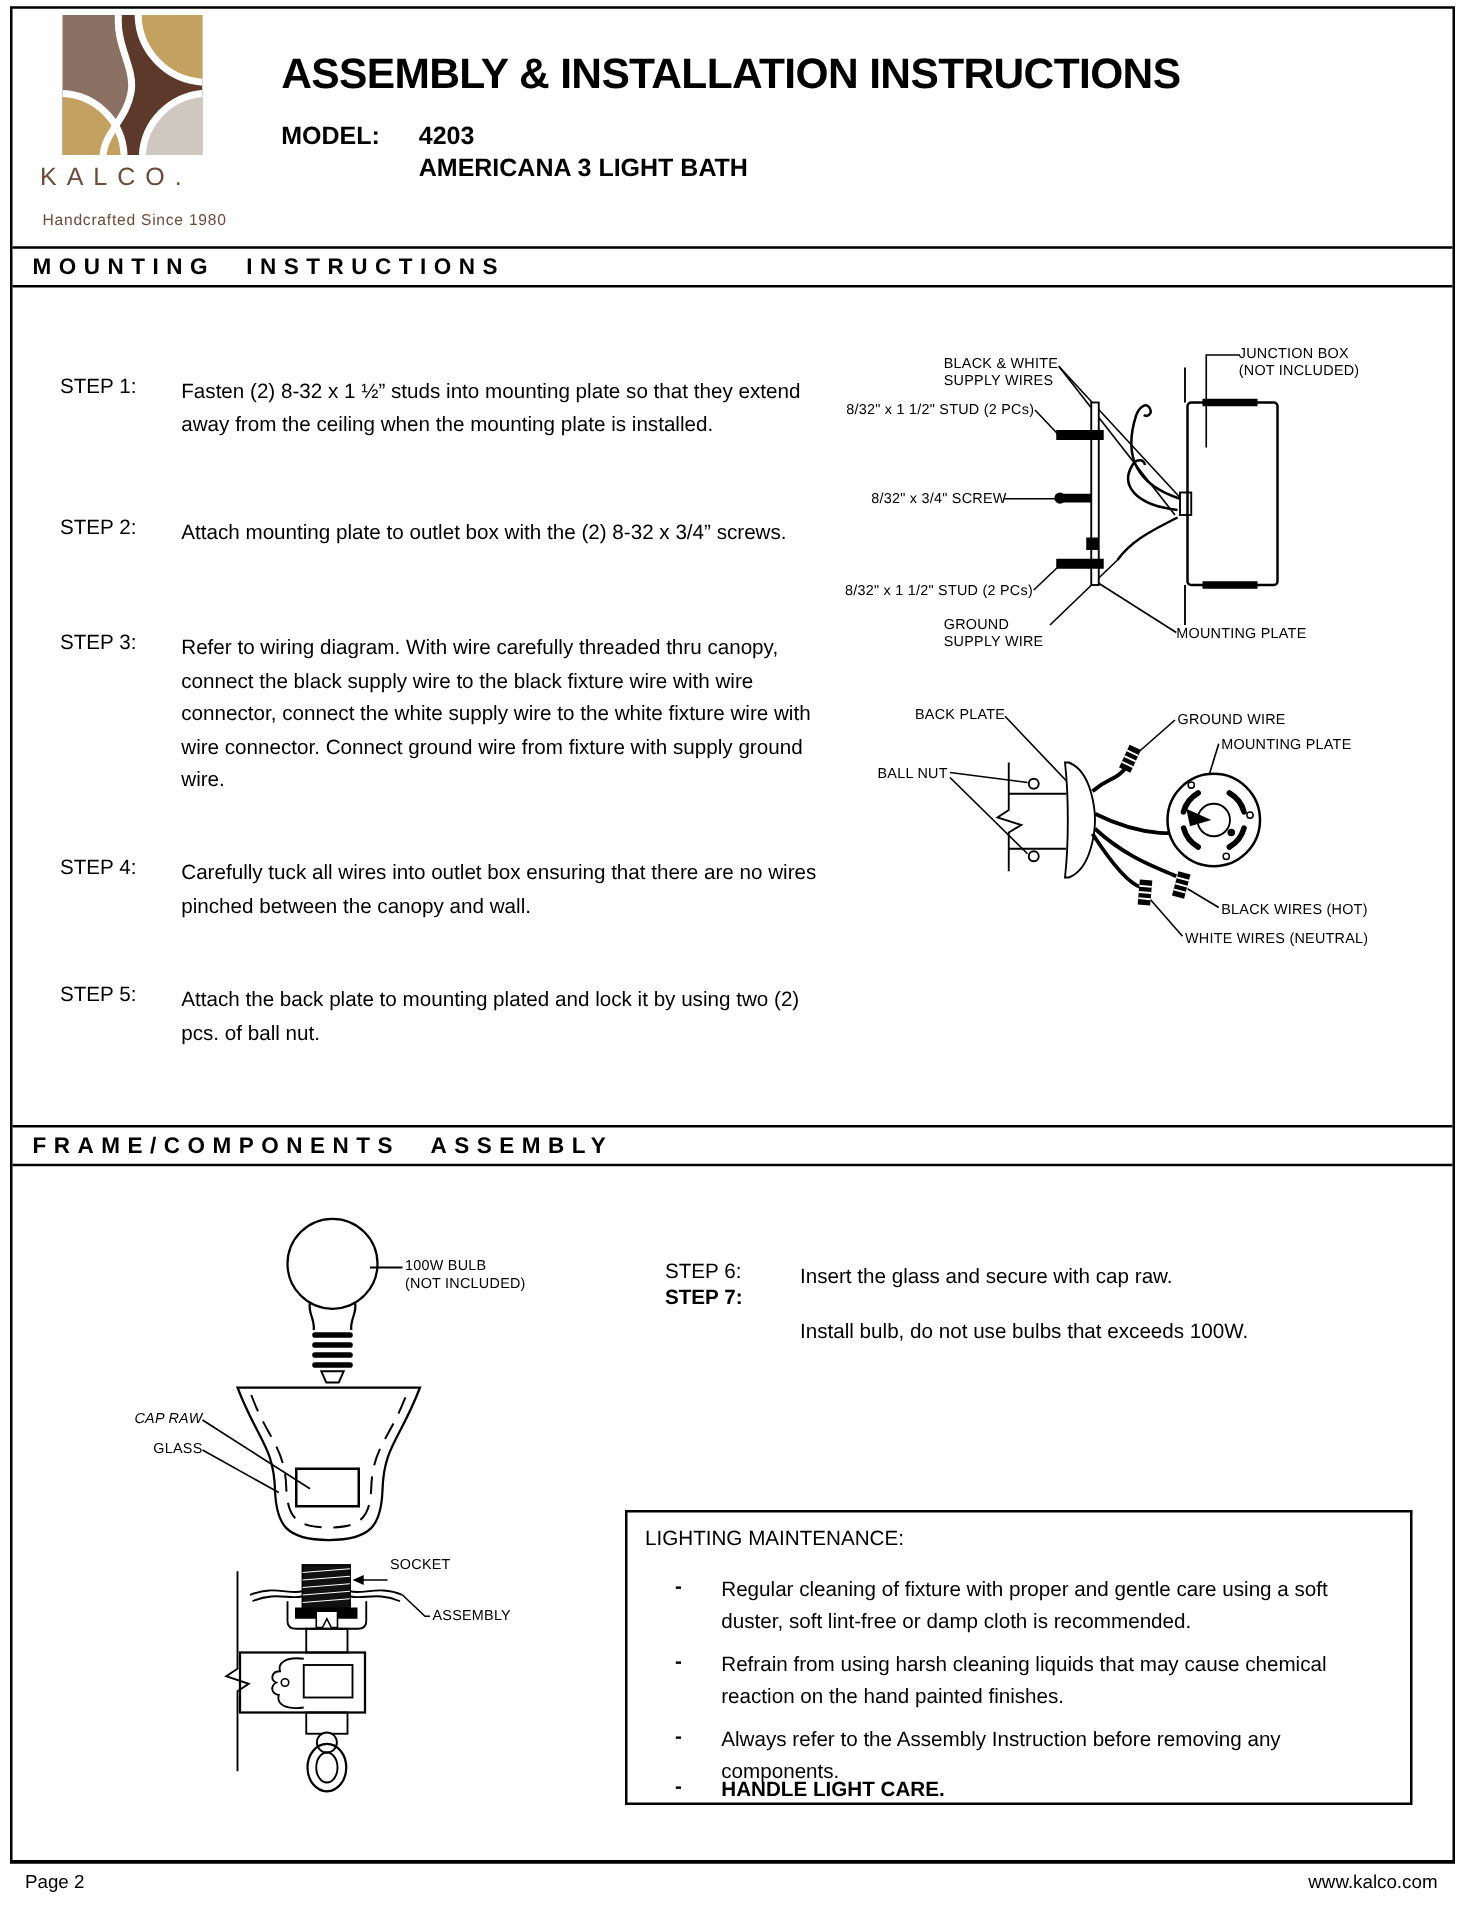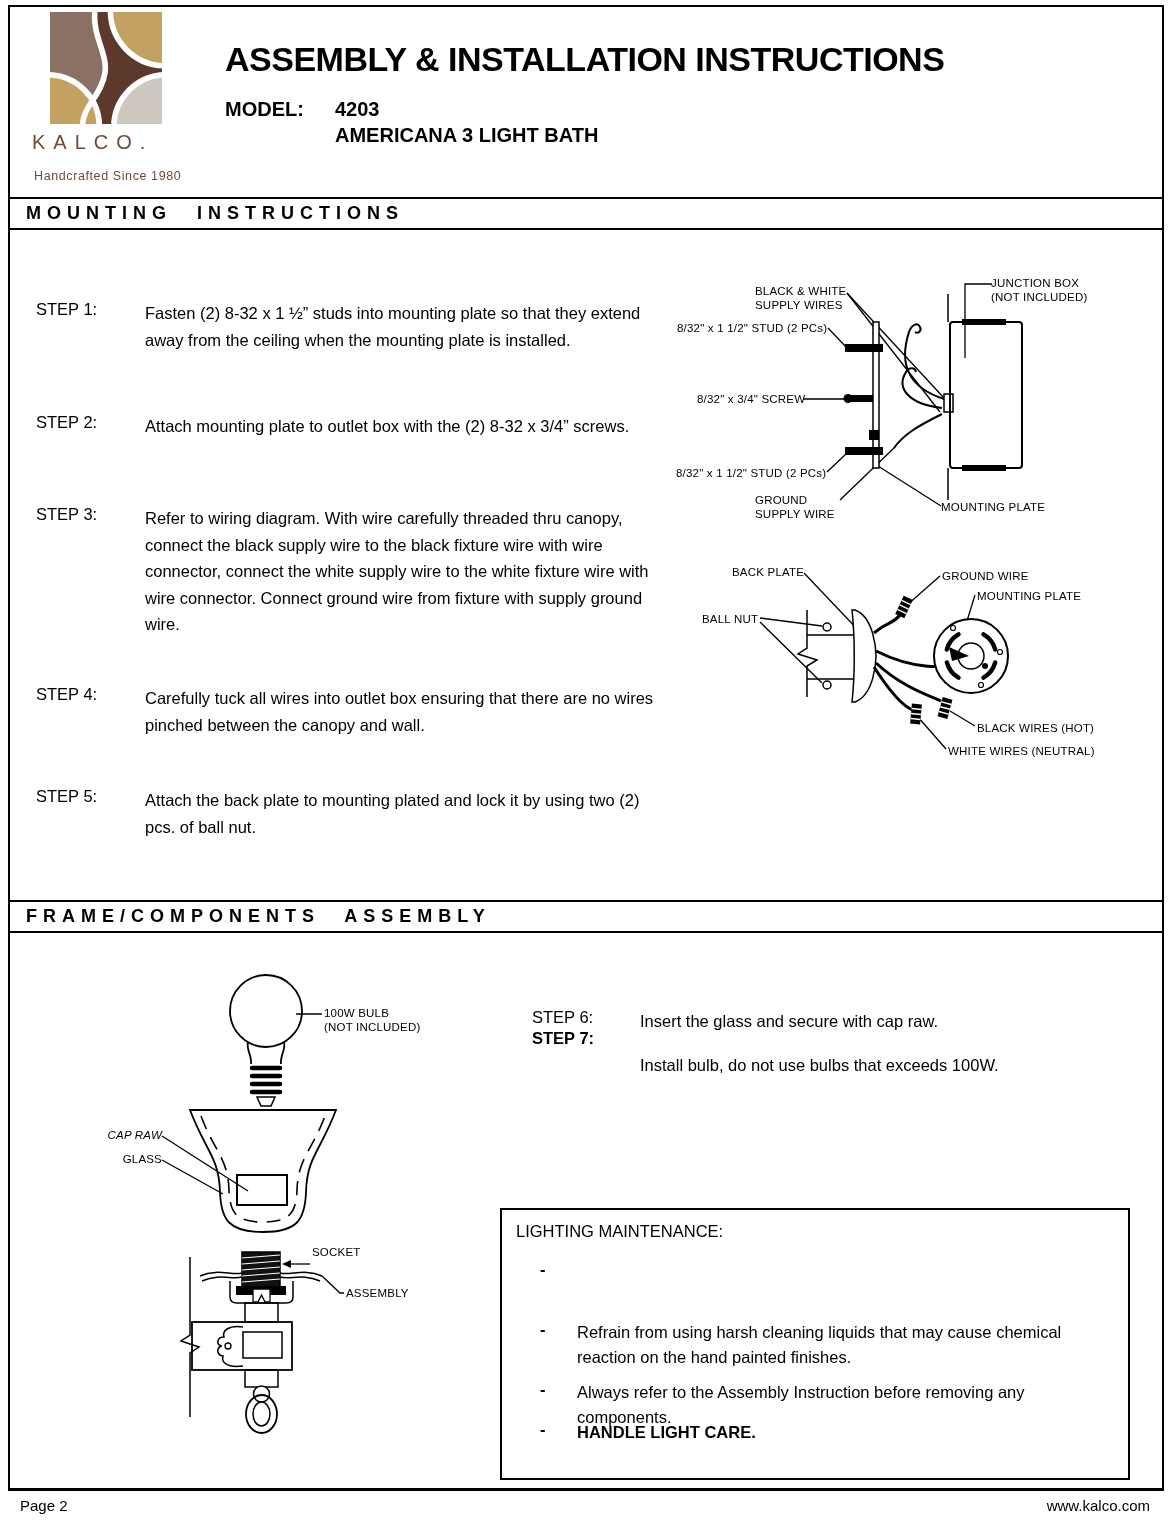--- a/index.html
+++ b/index.html
@@ -22,37 +22,37 @@
 
   
   .band {
     position:absolute; left:0; width:100%; height:33px;
     border-top:2px solid #000; border-bottom:2px solid #000;
     display:flex; align-items:center; padding-left:16px;
   }
   .band .t { font-size:18px; font-weight:bold; letter-spacing:6px; word-spacing:14px; }
 
   
-  .step-label { position:absolute; left:26px; font-size:16.5px; }
+  .step-label { position:absolute; left:38px; font-size:16.5px; }
   .step-text  { position:absolute; left:135px; width:512px; font-size:16.5px; line-height:26.5px; }
   .fsteps .step-label { left:522px; }
   .fsteps .step-text  { left:630px; width:450px; }
 
   
   .diag { position:absolute; }
   .diag svg { position:absolute; left:0; top:0; }
   .dlabel {
     position:absolute; font-size:11.5px; line-height:13.5px;
     letter-spacing:0.2px; white-space:pre-line;
   }
   .r { text-align:right; }
 
   
   .mbox {
-    position:absolute; left:490px; top:1201px; width:630px; height:272px;
+    position:absolute; left:490px; top:1201px; width:630px; height:236px;
     border:2px solid #000;
   }
   .mbox .title { position:absolute; left:14px; top:12px; font-size:16.5px; }
   .mk { position:absolute; left:38px; font-size:16.5px; font-weight:bold; }
   .mt { position:absolute; left:75px; width:530px; font-size:16.5px; line-height:25px; }
   .bold { font-weight:bold; }
 
   .footer-text { position:absolute; top:1497px; font-size:15px; }
 </style>
 </head>
@@ -273,20 +273,21 @@
   <div class="fsteps">
     <div class="step-label" style="top:1001px;">STEP 6:</div>
     <div class="step-text" style="top:1001px;">Insert the glass and secure with cap raw.</div>
     <div class="step-label" style="top:1022px;font-weight:bold;">STEP 7:</div>
     <div class="step-text" style="top:1045px;">Install bulb, do not use bulbs that exceeds 100W.</div>
   </div>
 
   <div class="mbox">
     <div class="title">LIGHTING MAINTENANCE:</div>
     <div class="mk" style="top:50px;">-</div>
+    <div class="mt" style="top:50px;">Regular cleaning of fixture with proper and gentle care using a soft duster, soft lint-free or damp cloth is recommended.</div>
     <div class="mk" style="top:110px;">-</div>
     <div class="mt" style="top:110px;">Refrain from using harsh cleaning liquids that may cause chemical reaction on the hand painted finishes.</div>
     <div class="mk" style="top:170px;">-</div>
     <div class="mt" style="top:170px;">Always refer to the Assembly Instruction before removing any components.</div>
     <div class="mk" style="top:210px;">-</div>
     <div class="mt bold" style="top:210px;">HANDLE LIGHT CARE.</div>
   </div>
 
 </div>
 

